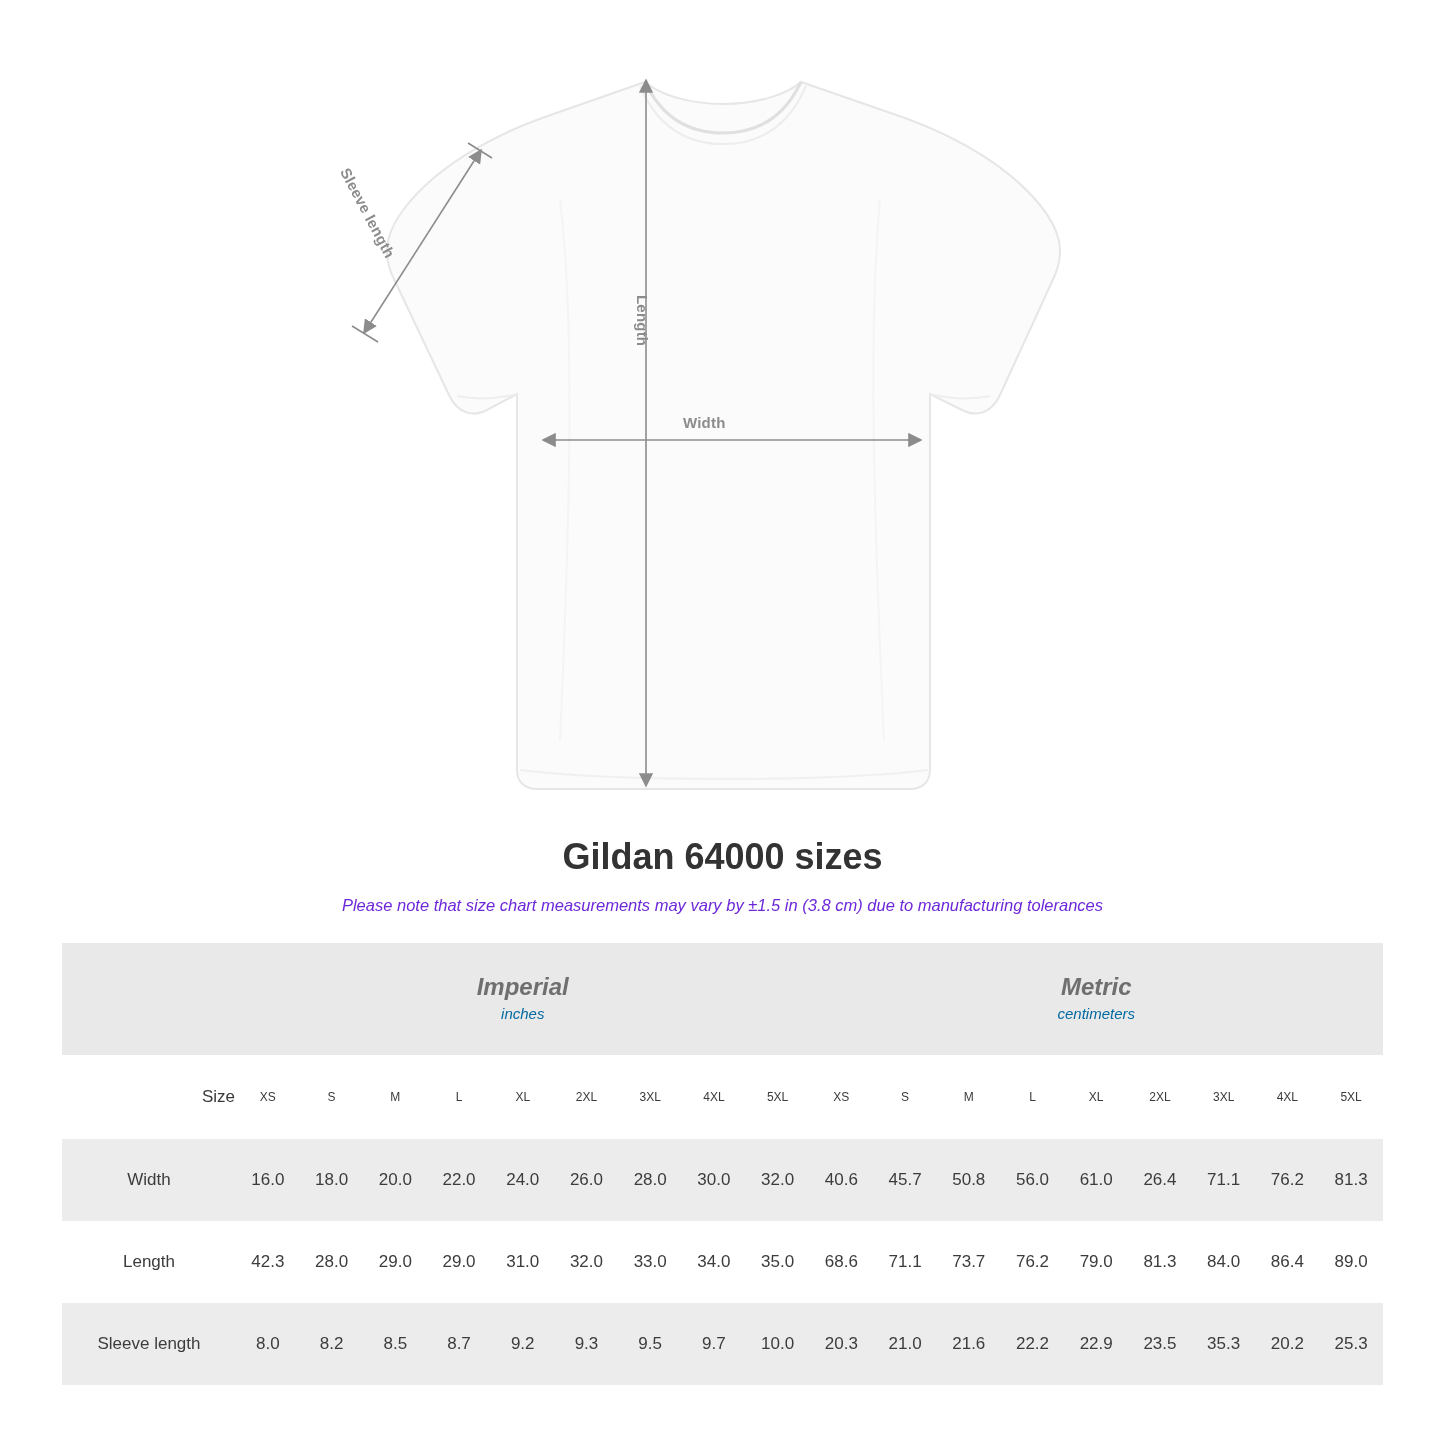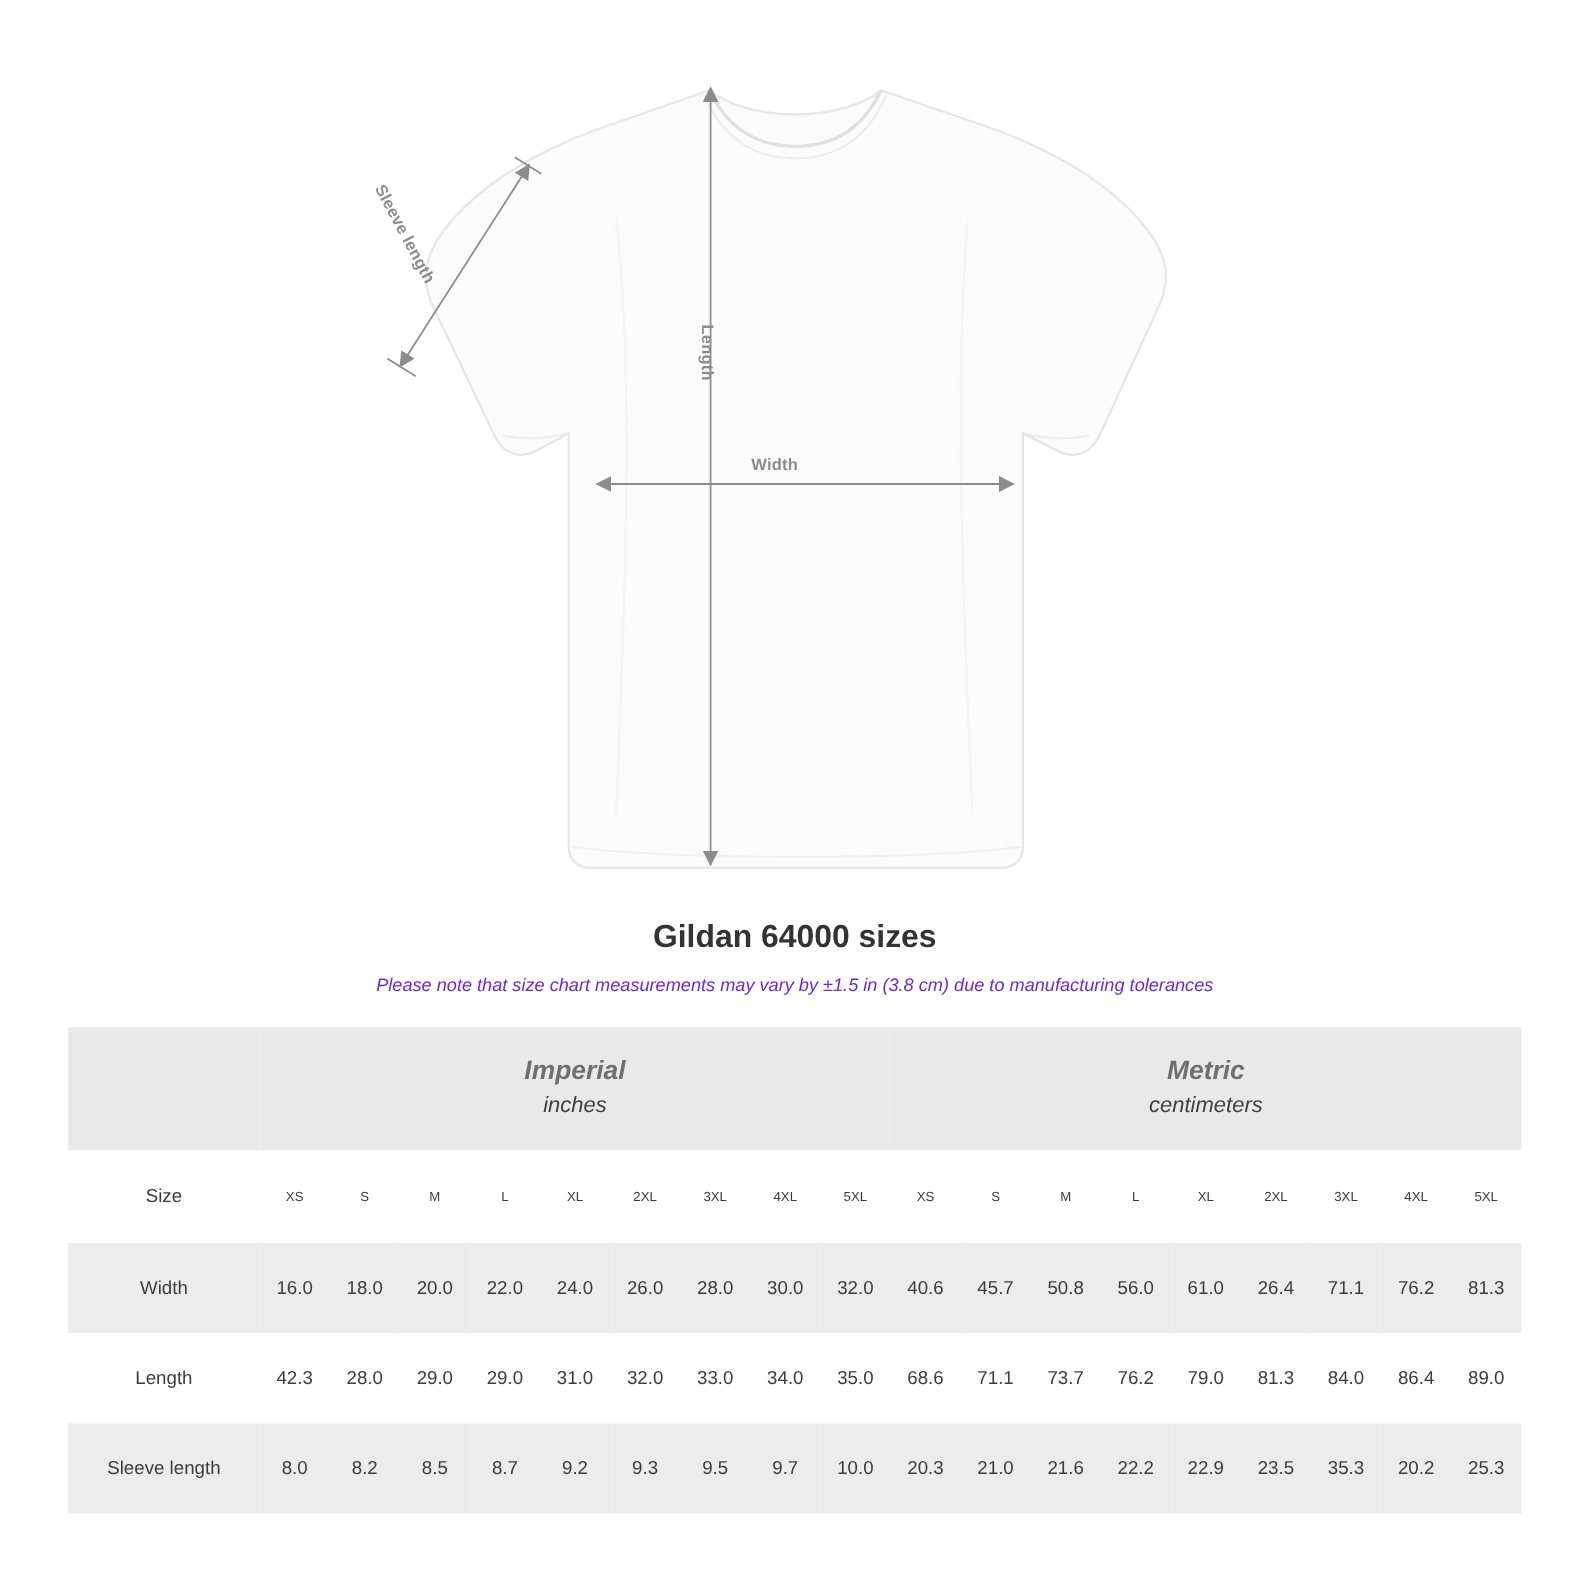--- a/index.html
+++ b/index.html
@@ -50,21 +50,21 @@
     left: 683px;
     top: 414px;
   }
 
   
   .title-block {
     text-align: center;
     margin-top: 6px;
   }
   .chart-title {
-    font-size: 29px;
+    font-size: 36px;
     font-weight: bold;
     color: #333333;
     margin: 0 0 18px 0;
   }
   .chart-note {
     font-size: 16.5px;
     font-style: italic;
     color: #6d28d9;
     margin: 15px;
   }
@@ -92,38 +92,38 @@
     background: #e9e9e9;
   }
   .unit-head .unit-name {
     font-size: 24px;
     font-style: italic;
     font-weight: bold;
     color: #6f6f6f;
     line-height: 1.25;
   }
   .unit-head .unit-sub {
-    font-size: 20px;
+    font-size: 15px;
     font-style: italic;
-    color: #404040;
+    color: #0369a1;
     line-height: 1.6;
   }
   .row-label {
     font-size: 17px;
     font-weight: bold;
     color: #444444;
   }
   .size-head td {
     height: 82px;
     font-size: 12px;
     font-weight: bold;
     color: #3a3a3a;
     background: #ffffff;
   }
-  .size-head td.row-label { font-size: 17px; }
+  .size-head td.row-label { font-size: 17px; text-align: right; }
   tr.data-row td {
     height: 80px;
     font-size: 17px;
     color: #3c3c3c;
   }
   tr.shade td { background: #ececec; }
   tr.plain td { background: #ffffff; }
   .col-label { width: 172px; }
 </style>
 </head>

